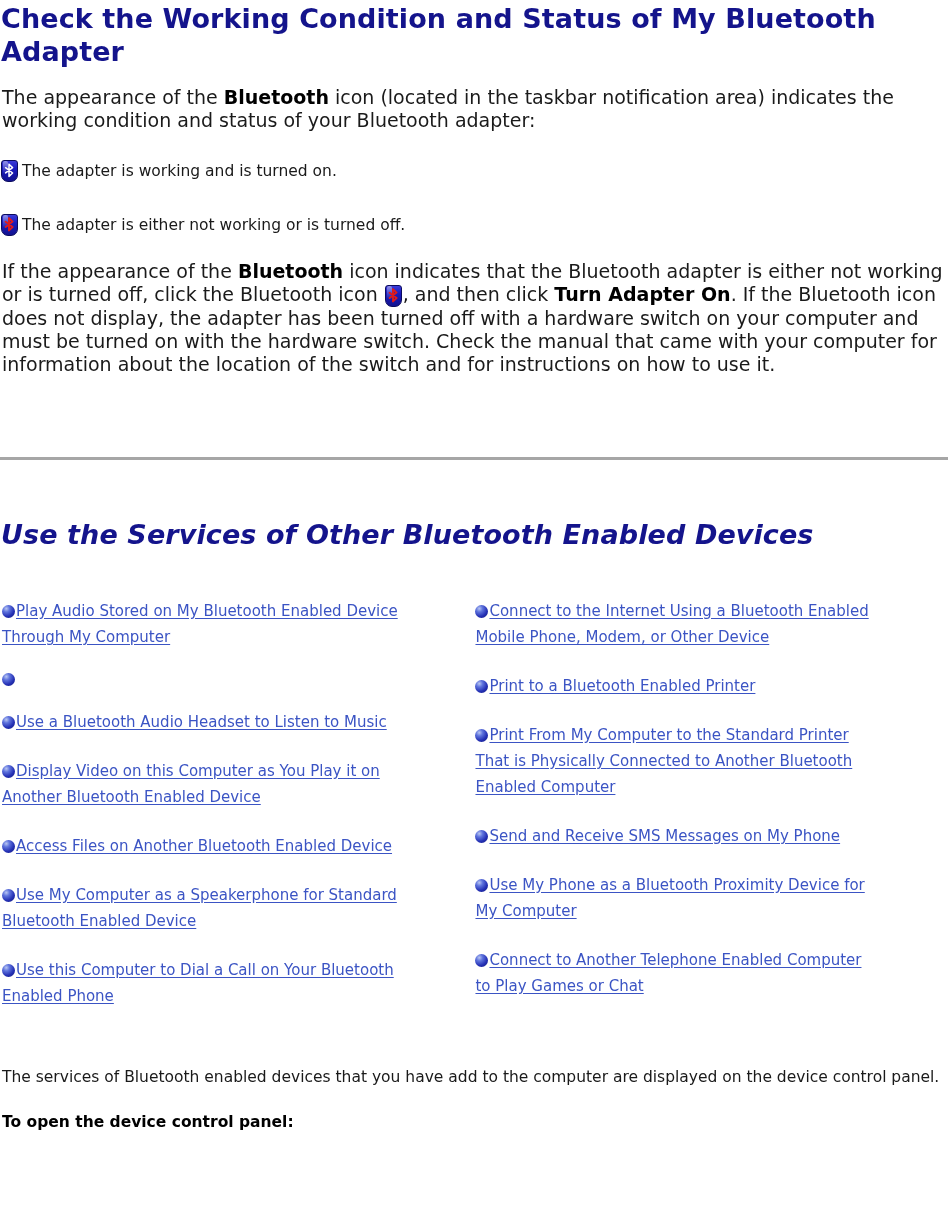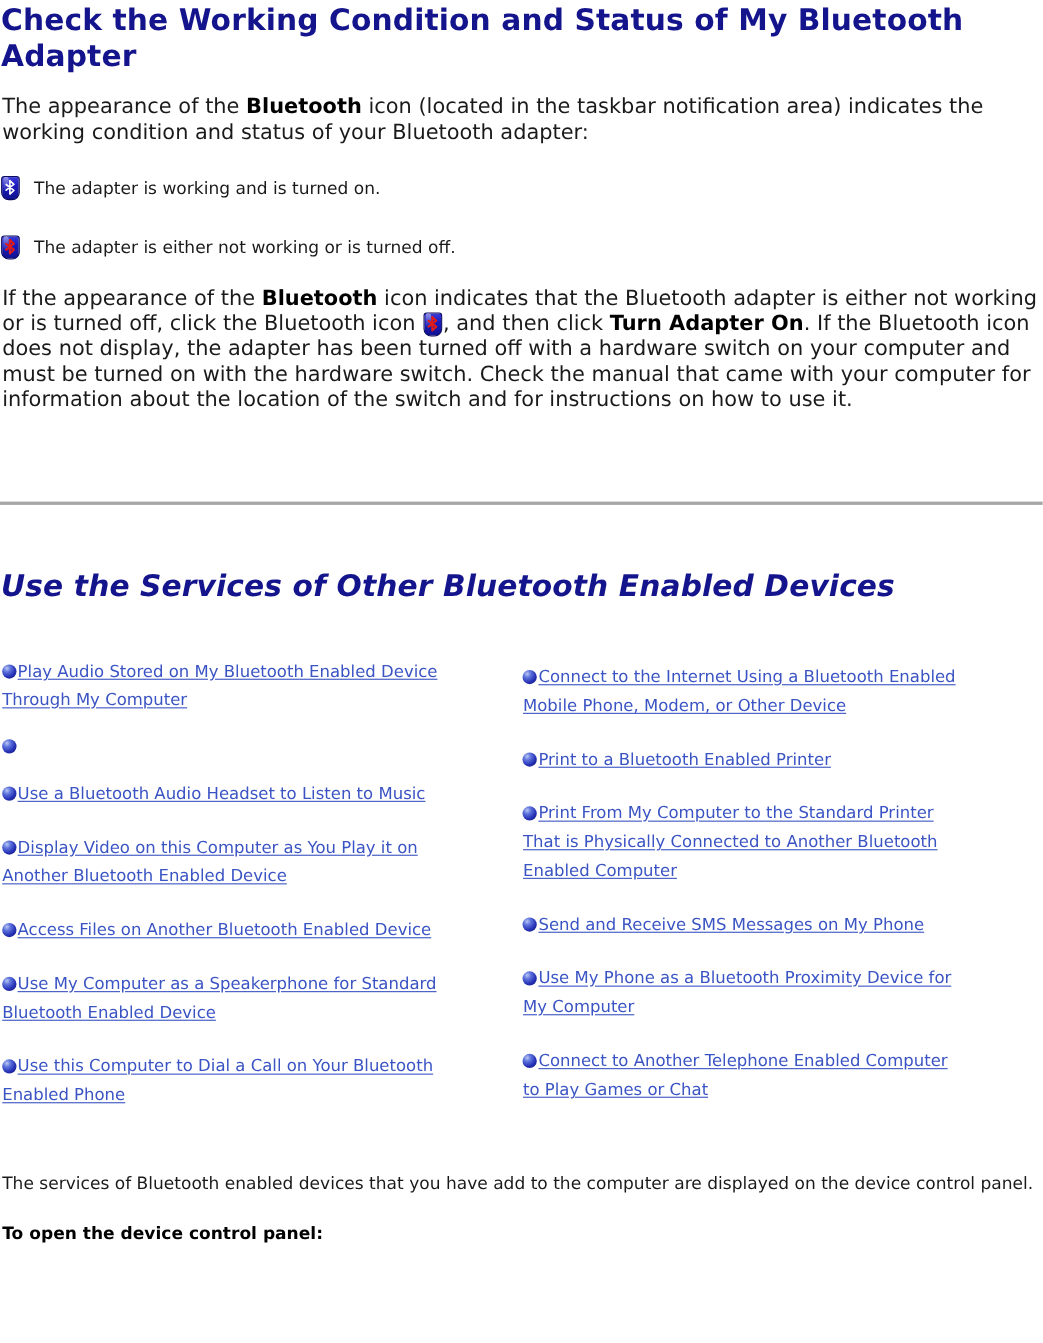--- a/index.html
+++ b/index.html
@@ -52,21 +52,21 @@
   .status-row {
     display: flex;
     align-items: center;
     padding-left: 1px;
     height: 30px;
   }
   .status-row .status-text {
     font-size: 15.5px;
     line-height: 23px;
     color: #1a1a1a;
-    margin-left: 13px;
+    margin-left: 4px;
     text-align: right;
   }
 
   
   .bt-shield {
     position: relative;
     display: inline-block;
     width: 17px;
     height: 22px;
     flex: 0 0 auto;
@@ -105,21 +105,21 @@
     height: 3px;
     background: #a6a6a6;
     margin: 0;
     width: 948px;
   }
 
   
   .link-columns {
     display: flex;
     width: 872px;
-    align-items: center;
+    align-items: flex-start;
     gap: 48px;
   }
   .link-col {
     box-sizing: border-box;
   }
   .link-col.left  { width: 486px; padding-left: 2px; padding-right: 18px; }
   .link-col.right { width: 462px; padding-left: 4px; }
 
   .link-item {
     margin: 0 0 23px 0;

